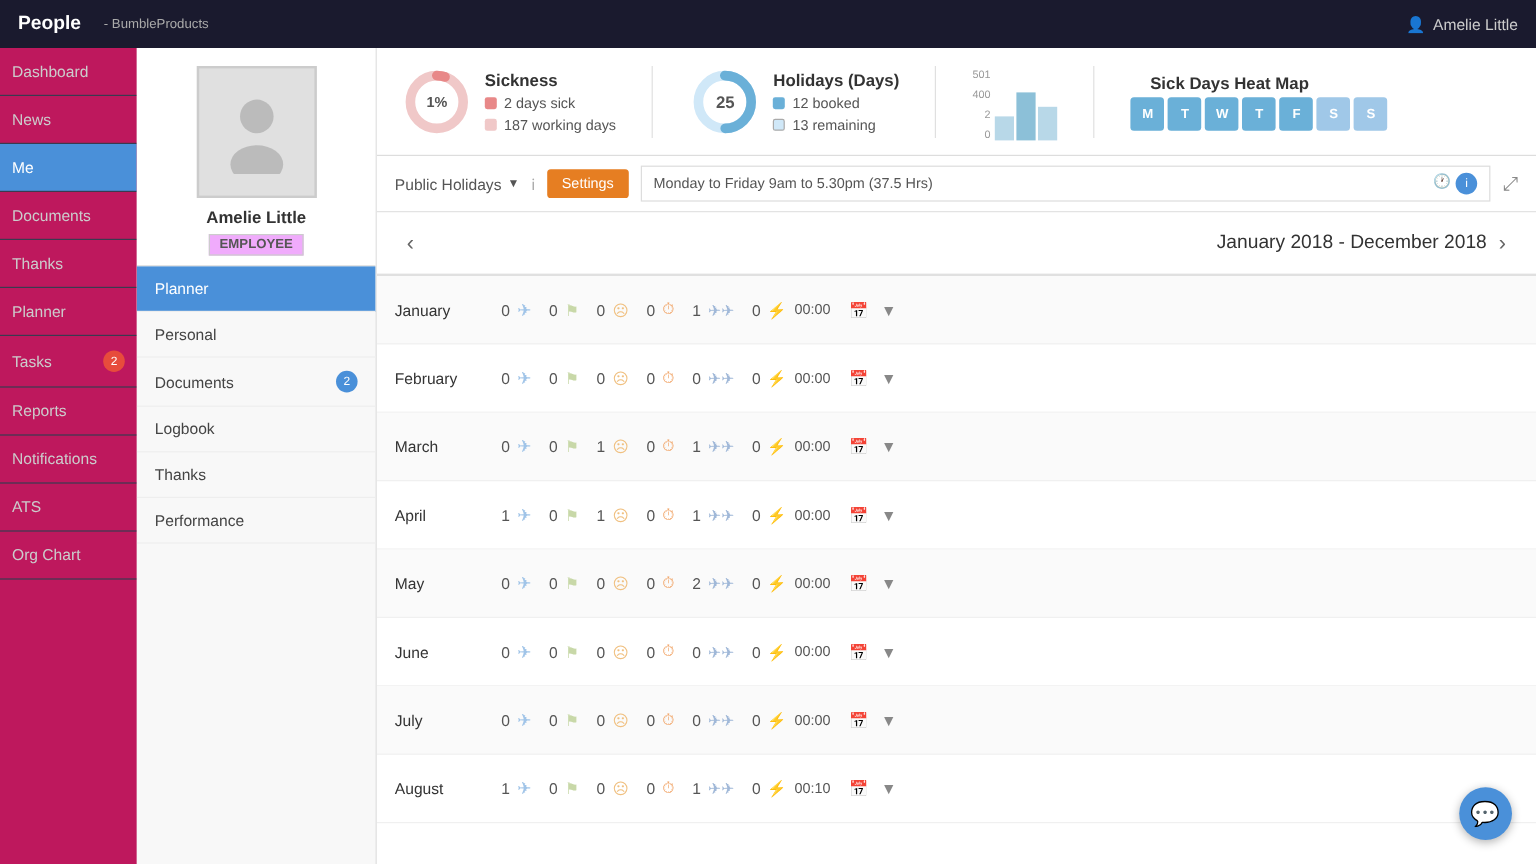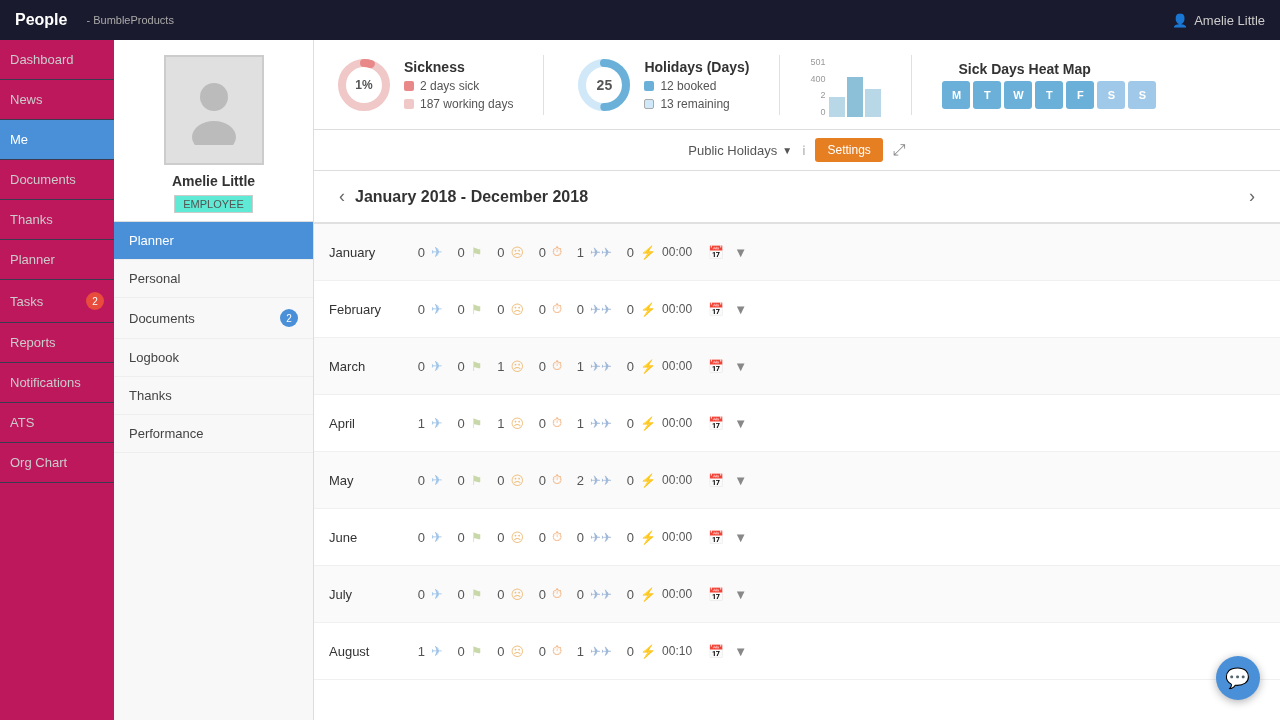--- a/index.html
+++ b/index.html
@@ -78,25 +78,26 @@
       background: #e0e0e0;
       border: 2px solid #ccc;
       display: flex;
       align-items: center;
       justify-content: center;
       margin-bottom: 8px;
     }
     .avatar-placeholder svg { width: 60px; height: 70px; fill: #aaa; }
     .user-name { font-size: 14px; font-weight: bold; color: #333; margin-bottom: 6px; }
     .employee-badge {
-      background: #5eead4;
+      background: #f0abfc;
       border: 1px solid #ccc;
       padding: 2px 8px;
       font-size: 11px;
       color: #555;
+      font-weight: bold;
     }
     .secondary-nav-item {
       padding: 11px 15px;
       cursor: pointer;
       color: #444;
       border-bottom: 1px solid #eee;
       display: flex;
       align-items: center;
       justify-content: space-between;
     }
@@ -195,21 +196,21 @@
     
     .month-nav {
       background: white;
       padding: 10px 15px;
       display: flex;
       align-items: center;
       justify-content: space-between;
       border-bottom: 2px solid #e0e0e0;
       flex-shrink: 0;
     }
-    .month-nav-title { font-size: 16px; font-weight: bold; color: #333; text-align: left; flex: 1; }
+    .month-nav-title { font-size: 16px; font-weight: normal; color: #333; text-align: right; flex: 1; }
     .month-nav-btn { background: none; border: none; cursor: pointer; font-size: 18px; color: #666; padding: 5px 10px; }
 
     
     .months-table { flex: 1; overflow-y: auto; background: white; }
     .month-row {
       display: flex;
       align-items: center;
       padding: 20px 15px;
       border-bottom: 1px solid #f0f0f0;
       min-height: 40px;
@@ -417,20 +418,27 @@
       </div>
     </div>
 
     <div class="planner-controls">
       <div class="public-holidays">
         <span>Public Holidays</span>
         <span style="font-size:10px;">▼</span>
       </div>
       <span style="color:#aaa;cursor:pointer;">ℹ</span>
       <button class="settings-btn">Settings</button>
+      <div class="schedule-display">
+        <span>Monday to Friday 9am to 5.30pm (37.5 Hrs)</span>
+        <div style="display:flex;gap:4px;">
+          <span style="color:#aaa;">🕐</span>
+          <span style="background:#4a90d9;color:white;border-radius:50%;width:18px;height:18px;display:flex;align-items:center;justify-content:center;font-size:10px;cursor:pointer;">i</span>
+        </div>
+      </div>
       <span style="color:#888;cursor:pointer;font-size:16px;">⤢</span>
     </div>
 
     <div class="month-nav">
       <button class="month-nav-btn">‹</button>
       <div class="month-nav-title">January 2018 - December 2018</div>
       <button class="month-nav-btn">›</button>
     </div>
 
     <div class="months-table">

